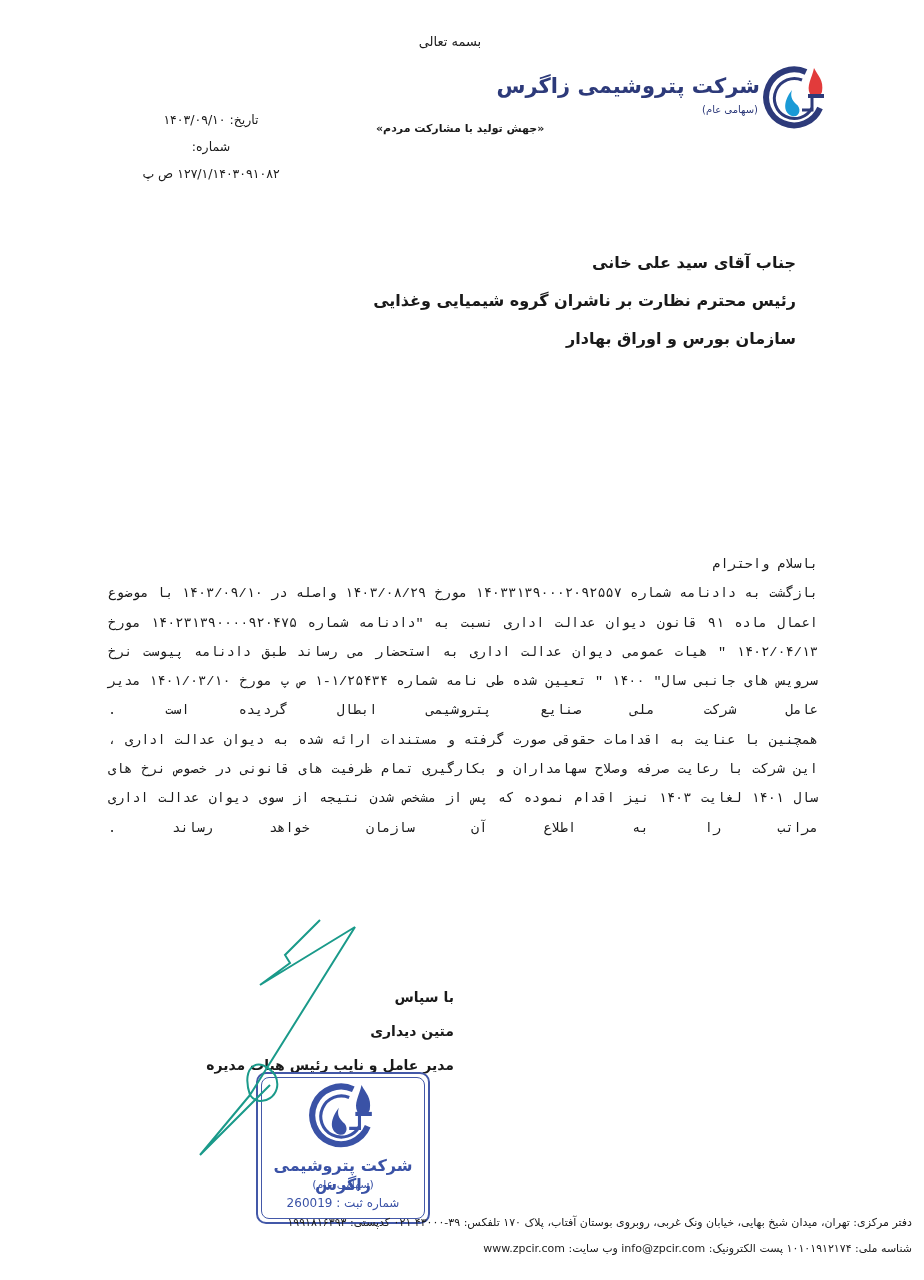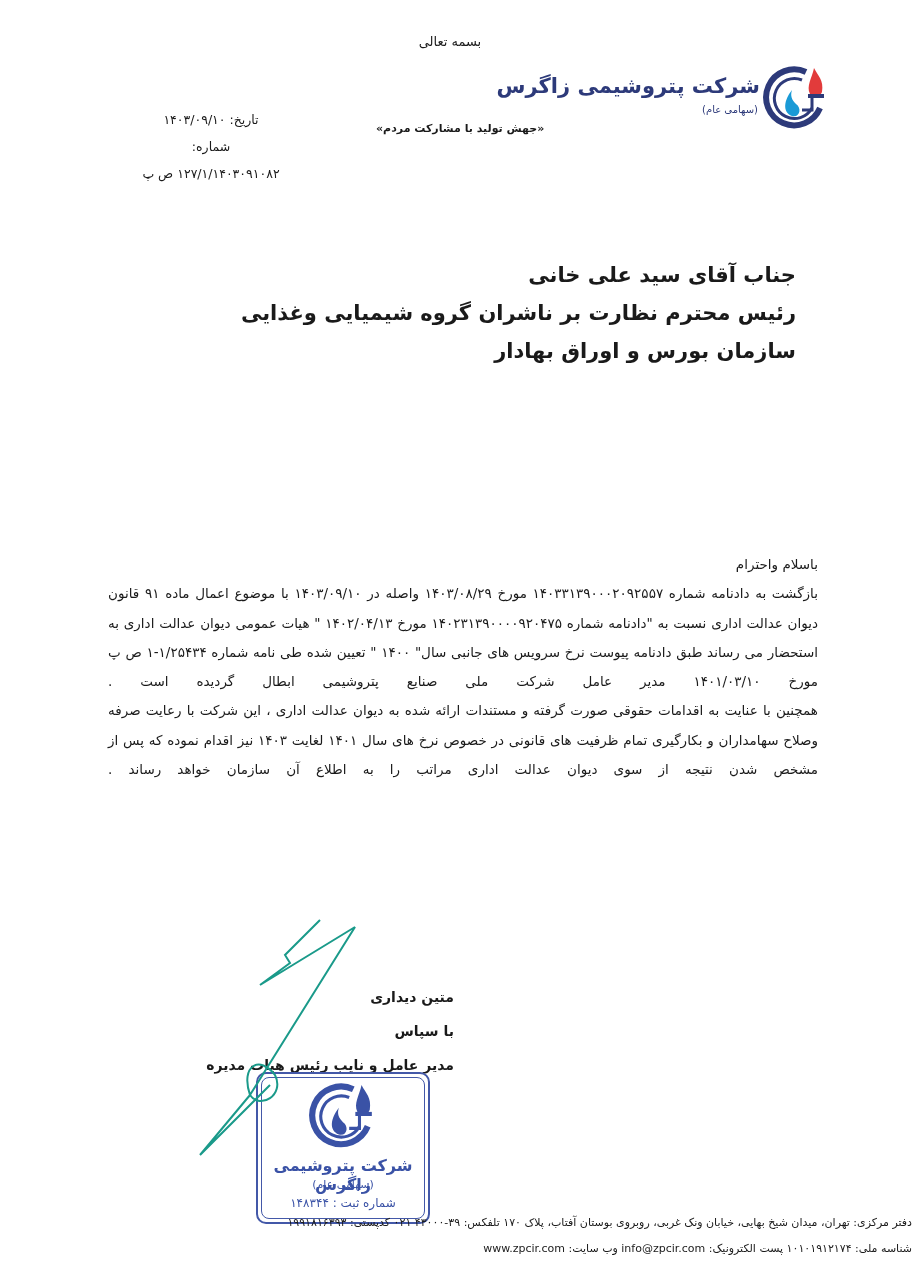--- a/index.html
+++ b/index.html
@@ -8,23 +8,23 @@
     font-family: "DejaVu Sans", sans-serif; color: #1a1a1a;
   }
   .abs { position: absolute; }
   .rtl { direction: rtl; unicode-bidi: embed; }
   .bismillah { top: 34px; left: 395px; width: 110px; text-align: center; font-size: 13px; }
   .logo { top: 64px; left: 762px; width: 68px; height: 68px; }
   .company-name { top: 74px; right: 164px; font-size: 21px; font-weight: bold; color: #2d3a7a; white-space: nowrap; }
   .company-sub { top: 104px; right: 166px; font-size: 10px; color: #2d3a7a; }
   .slogan { top: 122px; left: 376px; font-size: 11px; font-weight: bold; white-space: nowrap; }
   .meta { top: 106px; left: 140px; width: 142px; font-size: 12.5px; line-height: 27px; text-align: center; }
-  .recipient { top: 256px; right: 128px; width: 560px; text-align: right; font-size: 21px; font-weight: bold; line-height: 38px; }
+  .recipient { top: 244px; right: 128px; width: 560px; text-align: right; font-size: 16px; font-weight: bold; line-height: 38px; }
   .subject { top: 423px; right: 195px; width: 560px; text-align: right; font-size: 16px; font-weight: bold; line-height: 40px; }
-  .body { top: 550px; left: 108px; width: 710px; text-align: justify; font-size: 13.5px; line-height: 29.3px; }
+  .body { top: 550px; left: 108px; width: 710px; text-align: justify; font-size: 13.5px; line-height: 29.3px; font-family: Liberation Mono, monospace; }
   .body p { margin: 0; text-align-last: justify; }
   .body p.last { text-align-last: right; }
   .signoff { top: 980px; right: 470px; width: 300px; text-align: right; font-size: 14px; font-weight: bold; line-height: 34px; }
   .stamp { top: 1072px; left: 256px; width: 170px; height: 148px; border: 2px solid #4358a8; border-radius: 10px; color: #3a52a6; text-align: center; }
   .stamp-inner { position: absolute; inset: 3px; border: 1px solid #4358a8; border-radius: 8px; }
   .stamp-name { position: absolute; top: 82px; left: 0; width: 100%; font-size: 16px; font-weight: bold; }
   .stamp-sub { position: absolute; top: 104px; left: 0; width: 100%; font-size: 11px; }
   .stamp-reg { position: absolute; top: 122px; left: 0; width: 100%; font-size: 12px; }
   .signature { top: 915px; left: 190px; width: 200px; height: 250px; pointer-events: none; }
   .footer1 { top: 1216px; right: 12px; font-size: 11px; white-space: nowrap; }
@@ -68,38 +68,38 @@
 <div class="abs subject rtl">
 </div>
 
 <div class="abs body rtl">
   <p class="last">باسلام واحترام</p>
   <p>بازگشت به دادنامه شماره ۱۴۰۳۳۱۳۹۰۰۰۲۰۹۲۵۵۷ مورخ ۱۴۰۳/۰۸/۲۹ واصله در ۱۴۰۳/۰۹/۱۰ با موضوع اعمال ماده ۹۱ قانون دیوان عدالت اداری نسبت به "دادنامه شماره ۱۴۰۲۳۱۳۹۰۰۰۰۹۲۰۴۷۵ مورخ ۱۴۰۲/۰۴/۱۳ " هیات عمومی دیوان عدالت اداری به استحضار می رساند طبق دادنامه پیوست نرخ سرویس های جانبی سال" ۱۴۰۰ " تعیین شده طی نامه شماره ۱/۲۵۴۳۴-۱ ص پ مورخ ۱۴۰۱/۰۳/۱۰ مدیر عامل شرکت ملی صنایع پتروشیمی ابطال گردیده است .</p>
   <p>همچنین با عنایت به اقدامات حقوقی صورت گرفته و مستندات ارائه شده به دیوان عدالت اداری ، این شرکت با رعایت صرفه وصلاح سهامداران و بکارگیری تمام ظرفیت های قانونی در خصوص نرخ های سال ۱۴۰۱ لغایت ۱۴۰۳ نیز اقدام نموده که پس از مشخص شدن نتیجه از سوی دیوان عدالت اداری مراتب را به اطلاع آن سازمان خواهد رساند .</p>
 </div>
 
 <div class="abs signoff rtl">
+  <div>با سپاس</div>
   <div>متین دیداری</div>
-  <div>با سپاس</div>
   <div>مدیر عامل و نایب رئیس هیات مدیره</div>
 </div>
 
 <div class="abs stamp rtl">
   <div class="stamp-inner"></div>
   <svg style="position:absolute;top:6px;left:50px;" width="70" height="72" viewBox="0 0 68 68">
     <path d="M44 8 A28 28 0 1 0 58 44" fill="none" stroke="#3a52a6" stroke-width="6"></path>
     <path d="M40 16 A20 20 0 1 0 50 44" fill="none" stroke="#3a52a6" stroke-width="3"></path>
     <path d="M30 26 C22 36 20 48 30 52 C38 54 40 44 34 40 C30 36 28 32 30 26 Z" fill="#3a52a6"></path>
     <path d="M48 30 C44 22 50 14 52 4 C56 12 62 16 60 28 C58 34 50 34 48 30 Z" fill="#3a52a6"></path>
     <rect x="46" y="30" width="16" height="4" fill="#3a52a6"></rect>
     <path d="M50 34 L50 46 L40 46" fill="none" stroke="#3a52a6" stroke-width="3"></path>
   </svg>
   <div class="stamp-name">شرکت پتروشیمی زاگرس</div>
   <div class="stamp-sub">(سهامی عام)</div>
-  <div class="stamp-reg">شماره ثبت : ۱۴۸۳۴۴</div>
+  <div class="stamp-reg">شماره ثبت : 260019</div>
 </div>
 
 <svg class="abs signature" viewBox="0 0 200 250">
   <path d="M130 5 L95 40 L100 48 L70 70 L165 12 L60 180 C50 150 70 140 85 160 C95 180 70 195 60 180 L10 240 L80 170" fill="none" stroke="#1a9a8a" stroke-width="2"></path>
 </svg>
 
 <div class="abs footer1 rtl">دفتر مرکزی: تهران، میدان شیخ بهایی، خیابان ونک غربی، روبروی بوستان آفتاب، پلاک ۱۷۰ تلفکس: ۳۹-۴۳۰۰۰ ۰۲۱ کدپستی: ۱۹۹۱۸۱۶۳۹۳</div>
 <div class="abs footer2 rtl">شناسه ملی: ۱۰۱۰۱۹۱۲۱۷۴ پست الکترونیک: info@zpcir.com وب سایت: www.zpcir.com</div>
 
 </body></html>

